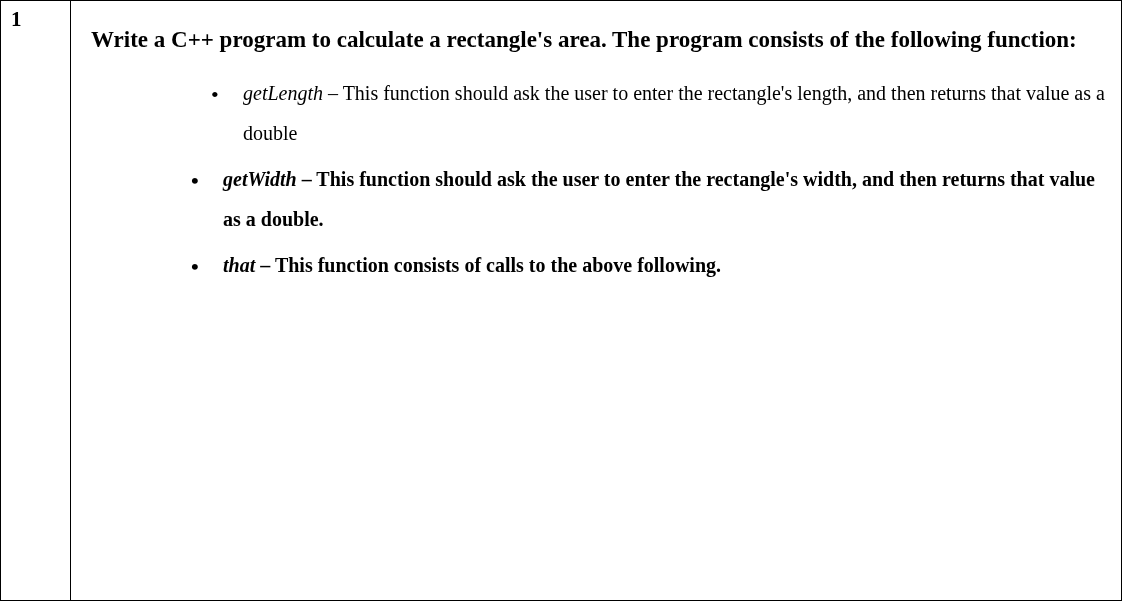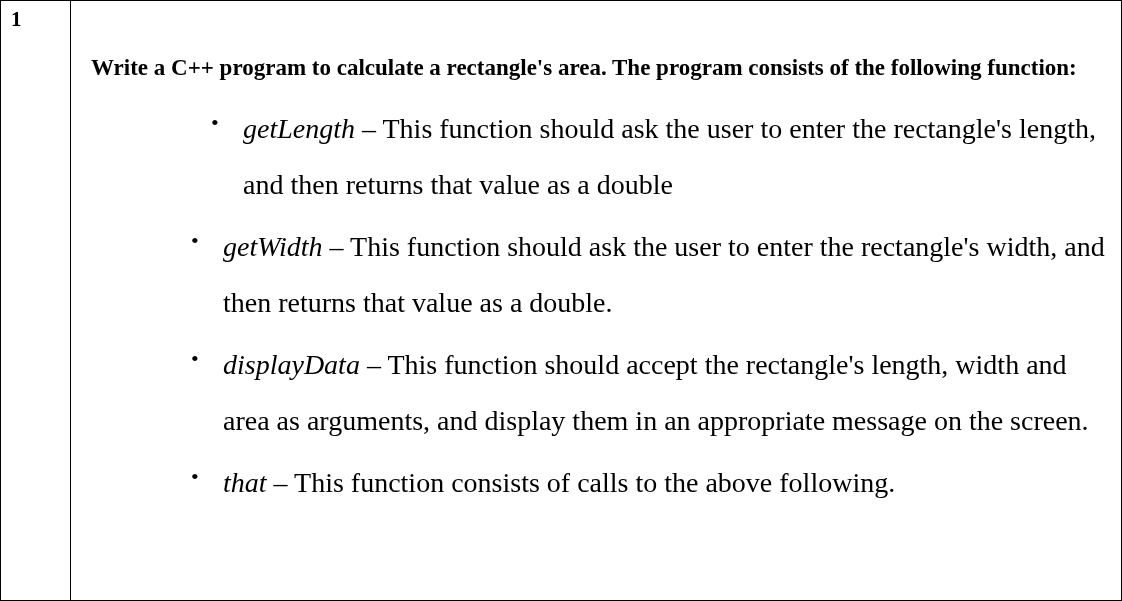--- a/index.html
+++ b/index.html
@@ -24,52 +24,52 @@
       width: 70px;
       border-right: 1px solid #000;
       padding: 6px 10px;
       font-size: 21px;
       font-weight: bold;
       text-align: left;
     }
     .content-cell {
       flex: 1;
       padding: 16px 8px 16px 20px;
-      margin-top: 28px;
     }
     .heading {
       font-size: 23px;
       font-weight: bold;
       line-height: 2.0;
       margin-bottom: 10px;
     }
     .bullet-list {
       list-style: none;
       padding-left: 120px;
     }
     .bullet-item {
       position: relative;
-      font-size: 28px;
+      font-size: 20px;
       line-height: 2.0;
       margin-bottom: 6px;
       padding-left: 32px;
     }
     .bullet-item::before {
       content: "•";
       position: absolute;
       left: 0;
       top: 0;
       font-size: 22px;
       color: #000;
     }
     .bullet-item.indent-0 {
       margin-left: 0px;
     }
     .bullet-item.indent-neg {
       margin-left: -20px;
+      font-weight: bold;
     }
     .func-name {
       font-style: italic;
     }
   </style>
 </head>
 <body>
 
 <div class="container">
   <div class="number-cell">
@@ -78,20 +78,17 @@
   <div class="content-cell">
     <div class="heading">Write a C++ program to calculate a rectangle's area. The program consists of the following function:</div>
     <ul class="bullet-list">
       <li class="bullet-item indent-0">
         <span class="func-name">getLength</span><span> – This function should ask the user to enter the rectangle's length, and then returns that value as a double</span>
       </li>
       <li class="bullet-item indent-neg">
         <span class="func-name">getWidth</span><span> – This function should ask the user to enter the rectangle's width, and then returns that value as a double.</span>
       </li>
       <li class="bullet-item indent-neg">
-        <span class="func-name">displayData</span><span> – This function should accept the rectangle's length, width and area as arguments, and display them in an appropriate message on the screen.</span>
-      </li>
-      <li class="bullet-item indent-neg">
         <span class="func-name">that</span><span> – This function consists of calls to the above following.</span>
       </li>
     </ul>
   </div>
 </div>
 
 </body></html>

